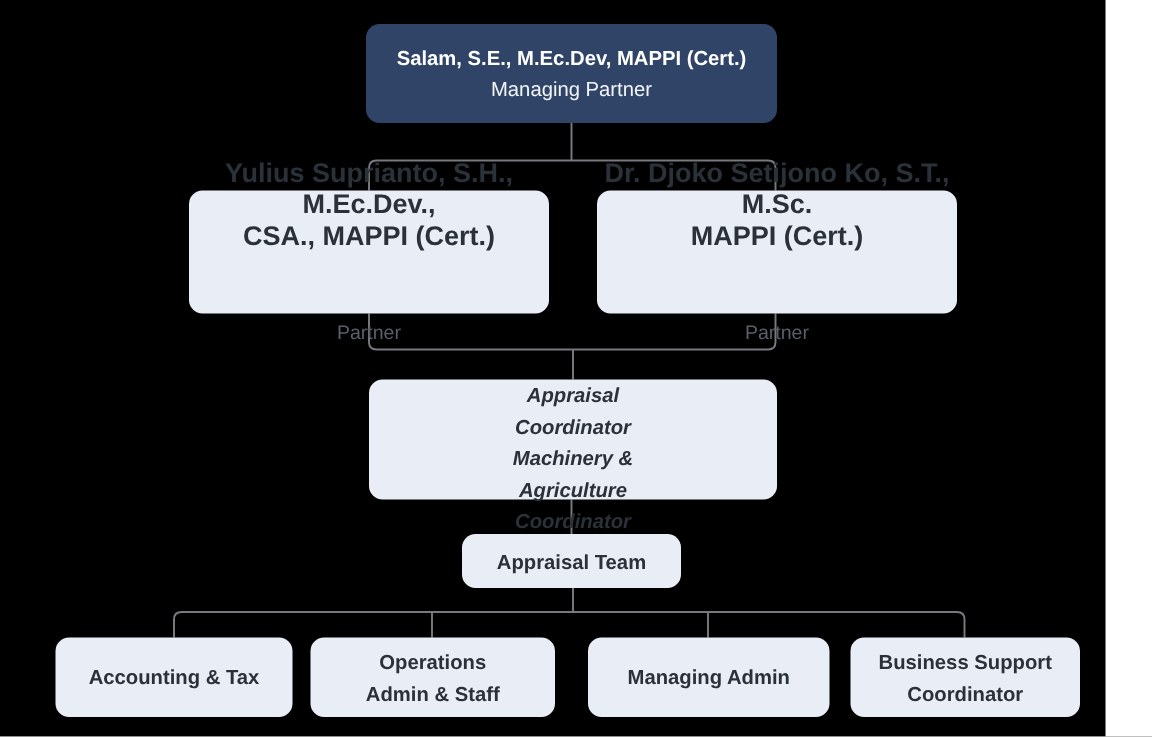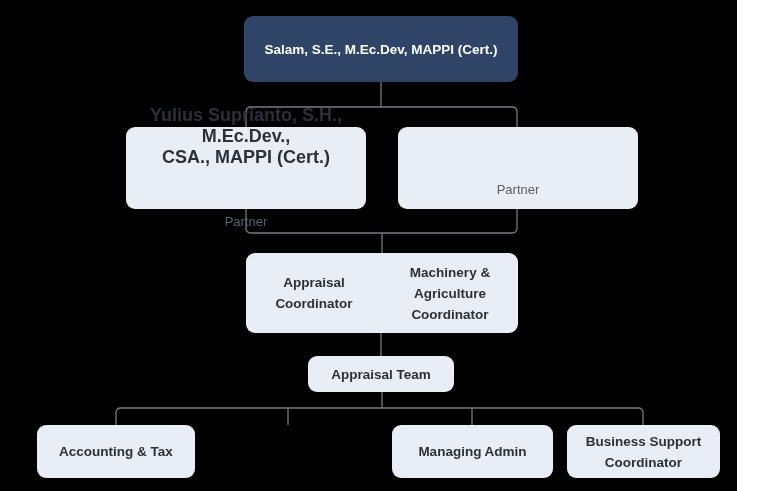--- a/index.html
+++ b/index.html
@@ -21,21 +21,21 @@
     box-sizing:border-box;
   }
   .node.dark{background:var(--primary_dark,#2f4466);color:var(--text_on_dark,#ffffff);}
   .node.light{background:var(--node_light,#e9edf6);color:var(--text_dark,#2a3139);}
   .name{font-size:18px;font-weight:700;line-height:21px;white-space:pre-line;}
   .node.dark .name{font-size:13.5px;}
   .role{font-size:13px;font-weight:400;line-height:20px;margin-top:1px;}
   .node.light .role{color:var(--text_muted,#59606a);margin-top:44px;}
   .node.dark .role{color:#f3f5f9;font-size:13.5px;}
   .label{font-size:13.5px;font-weight:700;line-height:21px;white-space:pre-line;color:var(--text_dark,#2a3139);}
-  .coord-row{display:flex;width:100%;height:100%;}
+  .coord-row{display:flex;flex-direction:column;width:100%;height:100%;font-style:italic;}
   .coord-cell{flex:1 1 50%;display:flex;align-items:center;justify-content:center;}
 
   
   #n-managing{left:244px;top:16px;width:274px;height:66px;padding:0 4px;}
   #n-partner1{left:126px;top:127px;width:240px;height:82px;padding:0 2px;}
   #n-partner2{left:398px;top:127px;width:240px;height:82px;padding:0 2px;}
   #n-coord{left:246px;top:253px;width:272px;height:80px;}
   #n-team{left:308px;top:356px;width:146px;height:36px;}
   #n-dept1{left:37px;top:425px;width:158px;height:53px;}
   #n-dept2{left:207px;top:425px;width:163px;height:53px;}
@@ -58,29 +58,32 @@
     <path d="M381 333 V356"></path>
 
     <path d="M382 392 V408"></path>
     <path d="M116 425 V413 Q116 408 121 408 H638 Q643 408 643 413 V425"></path>
     <path d="M288 408 V425"></path>
     <path d="M472 408 V425"></path>
   </svg>
 
   <div class="node dark" id="n-managing">
     <span class="name">Salam, S.E., M.Ec.Dev, MAPPI (Cert.)</span>
+    <span class="role">Managing Partner</span>
   </div>
 
   <div class="node light" id="n-partner1">
     <span class="name">Yulius Suprianto, S.H., M.Ec.Dev.,
 CSA., MAPPI (Cert.)</span>
     <span class="role">Partner</span>
   </div>
 
   <div class="node light" id="n-partner2">
+    <span class="name">Dr. Djoko Setijono Ko, S.T., M.Sc.
+MAPPI (Cert.)</span>
     <span class="role">Partner</span>
   </div>
 
   <div class="node light" id="n-coord">
     <div class="coord-row">
       <div class="coord-cell">
         <span class="label">Appraisal
 Coordinator</span>
       </div>
       <div class="coord-cell">
@@ -92,20 +95,24 @@
   </div>
 
   <div class="node light" id="n-dept1">
     <span class="label">Accounting &amp; Tax</span>
   </div>
 
   <div class="node light" id="n-team">
     <span class="label">Appraisal Team</span>
   </div>
 
+  <div class="node light" id="n-dept2">
+    <span class="label">Operations
+Admin &amp; Staff</span>
+  </div>
 
   <div class="node light" id="n-dept3">
     <span class="label">Managing Admin</span>
   </div>
 
   <div class="node light" id="n-dept4">
     <span class="label">Business Support
 Coordinator</span>
   </div>
 

